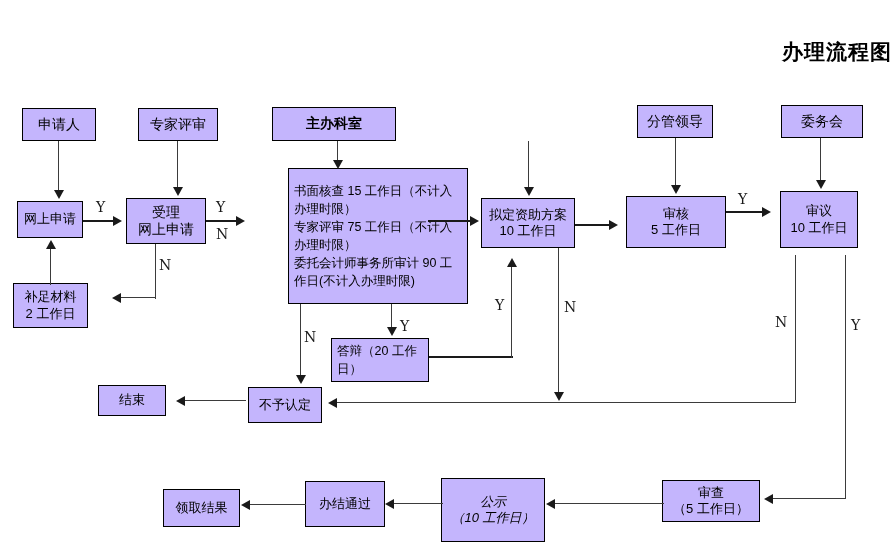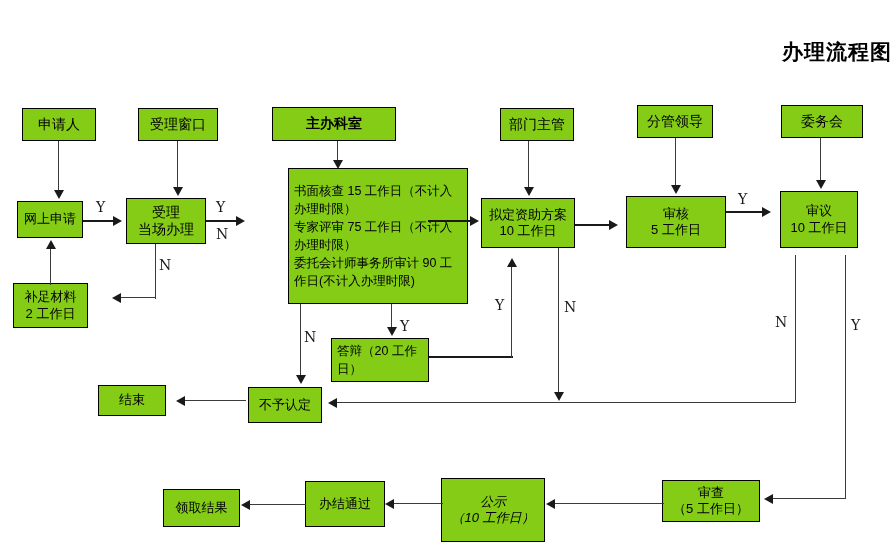--- a/index.html
+++ b/index.html
@@ -20,21 +20,21 @@
     text-align:right;
     font-family:"DejaVu Serif","Liberation Serif",serif;
     font-weight:bold;
     font-size:21px;
     letter-spacing:1px;
   }
   .node{
     position:absolute;
     box-sizing:border-box;
     border:1px solid #000;
-    background:#84cc16;
+    background:#c4b5fd;
     display:flex;
     align-items:center;
     justify-content:center;
     text-align:center;
     font-size:14px;
     line-height:1.25;
     padding:1px 2px;
     white-space:pre-line;
   }
   .node.small{font-size:13px;}
@@ -58,29 +58,28 @@
   .arw.right{border-top:5px solid transparent;border-bottom:5px solid transparent;border-left:9px solid #1a1a1a;}
 </style>
 </head>
 <body>
 
 <div id="canvas">
 
   <div class="title">办理流程图</div>
 
   <div class="node" style="left:22px;top:108px;width:74px;height:33px;">申请人</div>
-  <div class="node" style="left:138px;top:108px;width:80px;height:33px;">受理窗口</div>
+  <div class="node" style="left:138px;top:108px;width:80px;height:33px;">专家评审</div>
   <div class="node" style="left:272px;top:107px;width:124px;height:34px;font-weight:bold;">主办科室</div>
-  <div class="node" style="left:500px;top:108px;width:74px;height:33px;">部门主管</div>
   <div class="node" style="left:637px;top:105px;width:76px;height:33px;">分管领导</div>
   <div class="node small" style="left:17px;top:201px;width:66px;height:37px;">网上申请</div>
 
   <div class="node" style="left:781px;top:105px;width:82px;height:33px;">委务会</div>
   <div class="node" style="left:126px;top:198px;width:80px;height:46px;">受理
-当场办理</div>
+网上申请</div>
   <div class="node tiny" style="left:248px;top:168px;width:180px;height:136px;margin-left:40px;">书面核查 15 工作日（不计入办理时限）
 专家评审 75 工作日（不计入办理时限）
 委托会计师事务所审计 90 工作日(不计入办理时限)</div>
   <div class="node small" style="left:481px;top:198px;width:94px;height:50px;">拟定资助方案
 10 工作日</div>
   <div class="node small" style="left:626px;top:196px;width:100px;height:52px;">审核
 5 工作日</div>
   <div class="node small" style="left:780px;top:191px;width:78px;height:57px;">审议
 10 工作日</div>
 

